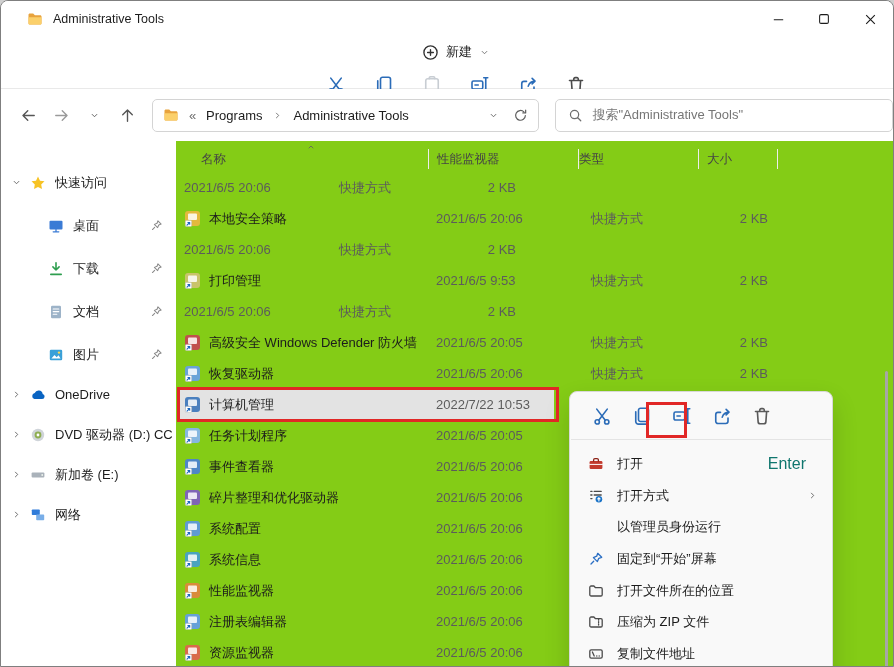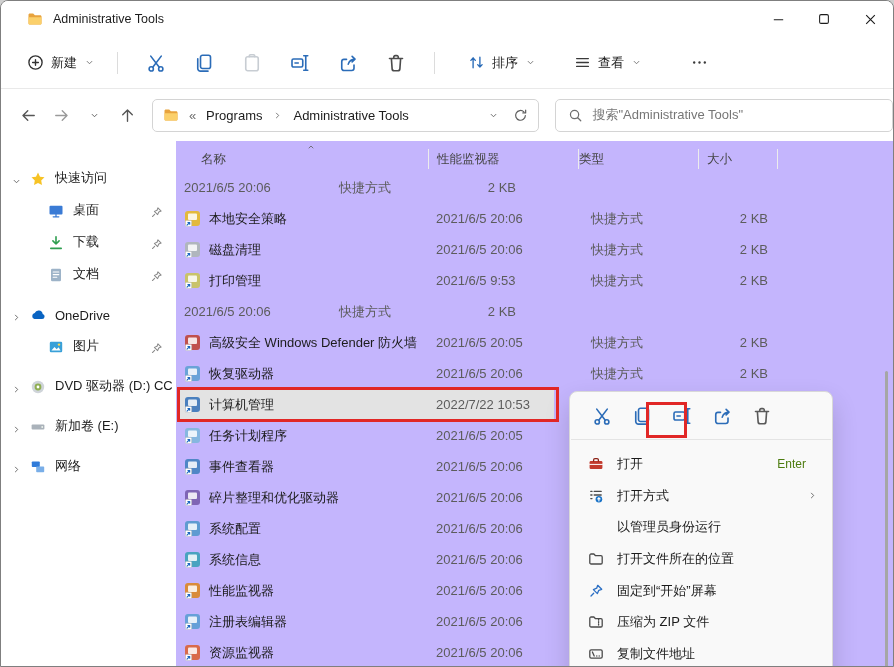--- a/index.html
+++ b/index.html
@@ -11,52 +11,52 @@
 
   
   .titlebar{position:absolute;top:0;left:0;right:0;height:36px;display:flex;align-items:center;background:#fff;}
   .titlebar .ticon{margin-left:26px}
   .titlebar .ttext{margin-left:10px;font-size:12.5px}
   .wctrls{position:absolute;right:0;top:0;height:36px;display:flex}
   .wc{width:46px;height:36px;display:flex;align-items:center;justify-content:center;color:#1c1c1c}
 
   
   .toolbar{position:absolute;top:36px;left:0;right:0;height:52px;display:flex;align-items:center;
-           padding-left:18px;box-sizing:border-box;border-bottom:1px solid #e9e9e9;background:#fff;}
+           padding-left:18px;box-sizing:border-box;border-bottom:1px solid #e9e9e9;background:#fff;flex-direction:column;}
   .new-btn{display:flex;align-items:center;gap:7px;font-size:13px;padding:6px 8px;border-radius:4px}
   .tdiv{width:1px;height:22px;background:#dcdcdc;margin:0 14px}
   .tool-ic{width:48px;height:36px;display:flex;align-items:center;justify-content:center;border-radius:4px}
   .tool-lbl{display:flex;align-items:center;gap:7px;font-size:13px;margin:12px 13px;padding:6px 6px;border-radius:4px}
   .chev-sm{color:#6e6e6e}
 
   
   .navbar{position:absolute;top:88px;left:0;right:0;height:52px;display:flex;align-items:center;background:#fff;}
   .nav-ic{width:30px;height:30px;display:flex;align-items:center;justify-content:center;color:#565656;margin-left:3px}
   .nav-ic.first{margin-left:13px}
   .nav-ic.dim{color:#9a9a9a}
   .addr{margin-left:9px;width:388px;height:33px;border:1px solid #d4d4d4;border-radius:5px;background:#fff;
         display:flex;align-items:center;gap:8px;padding:0 10px;box-sizing:border-box;font-size:13px;}
   .addr .crumb-sep{color:#6e6e6e;margin:0 2px}
   .addr .tail{margin-left:auto;display:flex;align-items:center;gap:14px;color:#5f5f5f}
   .search{margin-left:16px;width:338px;height:33px;border:1px solid #d4d4d4;border-radius:5px;background:#fff;
           display:flex;align-items:center;gap:9px;padding:0 12px;box-sizing:border-box;font-size:13px;color:#767676;}
 
   
   .sidebar{position:absolute;top:140px;left:0;width:175px;bottom:0;padding-top:14px;box-sizing:border-box;background:#fff;overflow:hidden}
-  .side-item{height:31px;display:flex;align-items:flex-end;font-size:13px;margin:1px 3px 0 2px;border-radius:4px;position:relative;white-space:nowrap}
+  .side-item{height:31px;display:flex;align-items:center;font-size:13px;margin:12px 3px 0 2px;border-radius:4px;position:relative;white-space:nowrap}
   .side-item.gap{margin-top:9px}
   .side-item.sel{background:#e9e9e9}
   .side-chev{width:27px;display:flex;justify-content:center;color:#5f5f5f;flex:0 0 auto}
   .side-item .lbl{margin-left:9px;overflow:hidden}
   .side-item .pin{position:absolute;right:10px;color:#8a8a8a}
   .side-item.lvl1 .side-chev{visibility:hidden}
   .side-item.lvl1 .icn{margin-left:18px}
 
   
-  .main{position:absolute;top:140px;left:175px;right:0;bottom:0;background:#c4b5fd}
+  .main{position:absolute;top:140px;left:175px;right:0;bottom:0;background:#84cc16}
   .cols{position:absolute;top:5px;left:0;right:10px;height:26px;display:flex;font-size:12.5px;color:#454545;align-items:center}
   .c-name{width:252px;padding-left:25px;box-sizing:border-box}
   .c-date{width:150px;padding-left:8px;box-sizing:border-box;border-left:1px solid #ececec;height:20px;display:flex;align-items:center}
   .c-type{width:120px;box-sizing:border-box;border-left:1px solid #ececec;height:20px;display:flex;align-items:center}
   .c-size{width:80px;padding-left:8px;box-sizing:border-box;border-left:1px solid #ececec;border-right:1px solid #ececec;height:20px;display:flex;align-items:center}
   .sort-ind{position:absolute;left:130px;top:-4px;color:#5f5f5f}
   .rows{position:absolute;top:31px;left:0;right:10px}
   .frow{height:31px;display:flex;align-items:center;font-size:13px}
   .frow .cell-name{width:252px;display:flex;align-items:center;gap:8px;padding-left:8px;box-sizing:border-box;white-space:nowrap;overflow:hidden}
   .frow .cell-date{width:150px;padding-left:8px;box-sizing:border-box;color:#5c5c5c}
@@ -74,21 +74,21 @@
   
   .ctx{position:absolute;left:568px;top:390px;width:264px;height:310px;background:#f9f9f9;
        border:1px solid #d8d8d8;border-radius:8px;box-shadow:0 12px 26px rgba(0,0,0,.16);z-index:20;box-sizing:border-box}
   .ctx-quick{height:47px;display:flex;align-items:center;padding:0 12px;gap:0}
   .qa{width:40px;height:36px;display:flex;align-items:center;justify-content:center;border-radius:4px}
   .ctx-sep{height:1px;background:#e4e4e4;margin:0 1px}
   .ctx-items{padding-top:8px}
   .ctx-item{height:31.7px;display:flex;align-items:center;padding:0 12px 0 14px;font-size:13px}
   .ctx-item .islot{width:24px;display:flex;justify-content:center;flex:0 0 auto}
   .ctx-item .mlabel{margin-left:9px;white-space:nowrap}
-  .ctx-item .right{margin-left:auto;color:#4d7c0f;font-size:12px;padding-right:14px}
+  .ctx-item .right{margin-left:auto;color:#0f766e;font-size:16px;padding-right:14px}
   .ctx-item .subchev{margin-left:auto;color:#5f5f5f;padding-right:2px}
   #anno-rename{left:76px;top:10px;width:41px;height:36px;position:absolute;border:3px solid #e12726;box-sizing:border-box;pointer-events:none}
 </style>
 </head>
 <body>
 
 <div id="win">
 
   <div class="titlebar">
     <span class="ic ticon">
@@ -345,48 +345,48 @@
             <path stroke="#fff" stroke-width="1.1" d="M5.2 5h5.6M5.2 7.6h5.6M5.2 10.2h3.6"></path>
           </svg>
         </span>
         <span class="lbl">文档</span>
         <span class="ic pin">
           <svg width="13" height="13" viewBox="0 0 16 16" fill="none" stroke="currentColor" stroke-width="1.3" stroke-linecap="round" stroke-linejoin="round">
             <path stroke="#8a8a8a" d="M9.7 2.3l4 4-2.9 1-1.4 3.3-4-4 3.3-1.4zM5.7 10.3L3 13"></path>
           </svg>
         </span>
       </div>
-      <div class="side-item gap">
-        <span class="side-chev ic">
-          <svg width="11" height="11" viewBox="0 0 16 16" fill="none" stroke="currentColor" stroke-width="1.3" stroke-linecap="round" stroke-linejoin="round">
-            <path d="M6.4 4.6L9.8 8l-3.4 3.4"></path>
-          </svg>
-        </span>
-        <span class="ic icn">
-          <svg width="16" height="16" viewBox="0 0 16 16" fill="none" stroke="currentColor" stroke-width="1.3" stroke-linecap="round" stroke-linejoin="round">
-            <path stroke="none" fill="#0a64c2" d="M4.4 12h7.7a2.6 2.6 0 0 0 .6-5.1 4.2 4.2 0 0 0-8-.9 3.1 3.1 0 0 0-.3 6z"></path>
-          </svg>
-        </span>
-        <span class="lbl">OneDrive</span>
-      </div>
       <div class="side-item lvl1">
         <span class="side-chev ic"></span>
         <span class="ic icn">
           <svg width="16" height="16" viewBox="0 0 16 16" fill="none" stroke="currentColor" stroke-width="1.3" stroke-linecap="round" stroke-linejoin="round">
             <rect stroke="none" fill="#39a0d8" x="1.8" y="2.8" width="12.4" height="10.4" rx="1.2"></rect>
             <path stroke="none" fill="#fff" d="M3.4 11.6l3.1-3.7 2.2 2.4 1.8-2 2.1 3.3z"></path>
             <circle stroke="none" fill="#ffd84d" cx="11" cy="5.6" r="1.2"></circle>
           </svg>
         </span>
         <span class="lbl">图片</span>
         <span class="ic pin">
           <svg width="13" height="13" viewBox="0 0 16 16" fill="none" stroke="currentColor" stroke-width="1.3" stroke-linecap="round" stroke-linejoin="round">
             <path stroke="#8a8a8a" d="M9.7 2.3l4 4-2.9 1-1.4 3.3-4-4 3.3-1.4zM5.7 10.3L3 13"></path>
           </svg>
         </span>
+      </div>
+      <div class="side-item gap">
+        <span class="side-chev ic">
+          <svg width="11" height="11" viewBox="0 0 16 16" fill="none" stroke="currentColor" stroke-width="1.3" stroke-linecap="round" stroke-linejoin="round">
+            <path d="M6.4 4.6L9.8 8l-3.4 3.4"></path>
+          </svg>
+        </span>
+        <span class="ic icn">
+          <svg width="16" height="16" viewBox="0 0 16 16" fill="none" stroke="currentColor" stroke-width="1.3" stroke-linecap="round" stroke-linejoin="round">
+            <path stroke="none" fill="#0a64c2" d="M4.4 12h7.7a2.6 2.6 0 0 0 .6-5.1 4.2 4.2 0 0 0-8-.9 3.1 3.1 0 0 0-.3 6z"></path>
+          </svg>
+        </span>
+        <span class="lbl">OneDrive</span>
       </div>
       <div class="side-item gap">
         <span class="side-chev ic">
           <svg width="11" height="11" viewBox="0 0 16 16" fill="none" stroke="currentColor" stroke-width="1.3" stroke-linecap="round" stroke-linejoin="round">
             <path d="M6.4 4.6L9.8 8l-3.4 3.4"></path>
           </svg>
         </span>
         <span class="ic icn">
           <svg width="16" height="16" viewBox="0 0 16 16" fill="none" stroke="currentColor" stroke-width="1.3" stroke-linecap="round" stroke-linejoin="round">
             <circle stroke="none" fill="#cfd4d9" cx="8" cy="8" r="6.2"></circle>
@@ -454,31 +454,20 @@
                 <path d="M3 15.2l2.7-2.7M5.7 14.3v-1.8M3.9 12.5h1.8" stroke="#1a66c0" stroke-width="1.1" fill="none" stroke-linecap="round"></path>
               </svg>
             </span>
             <span>本地安全策略</span>
           </div>
           <div class="cell-date">2021/6/5 20:06</div>
           <div class="cell-type">快捷方式</div>
           <div class="cell-size">2 KB</div>
         </div>
         <div class="frow">
-          <div class="cell-name">
-            <span class="ic">
-              <svg width="17" height="17" viewBox="0 0 17 17">
-                <rect x="1" y="1" width="15" height="15" rx="3" fill="#b0b6bd"></rect>
-                <rect x="4" y="3.6" width="9" height="6.4" rx="1" fill="rgba(255,255,255,.85)"></rect>
-                <rect x="1.4" y="10.4" width="6.2" height="6.2" rx="1" fill="#fff" stroke="#b9b9b9" stroke-width=".5"></rect>
-                <path d="M3 15.2l2.7-2.7M5.7 14.3v-1.8M3.9 12.5h1.8" stroke="#1a66c0" stroke-width="1.1" fill="none" stroke-linecap="round"></path>
-              </svg>
-            </span>
-            <span>磁盘清理</span>
-          </div>
           <div class="cell-date">2021/6/5 20:06</div>
           <div class="cell-type">快捷方式</div>
           <div class="cell-size">2 KB</div>
         </div>
         <div class="frow">
           <div class="cell-name">
             <span class="ic">
               <svg width="17" height="17" viewBox="0 0 17 17">
                 <rect x="1" y="1" width="15" height="15" rx="3" fill="#c9c36a"></rect>
                 <rect x="4" y="3.6" width="9" height="6.4" rx="1" fill="rgba(255,255,255,.85)"></rect>
@@ -751,32 +740,32 @@
             </svg>
           </span>
         </div>
         <div class="ctx-item">
           <span class="islot ic"></span>
           <span class="mlabel">以管理员身份运行</span>
         </div>
         <div class="ctx-item">
           <span class="islot ic">
             <svg width="16" height="16" viewBox="0 0 16 16" fill="none" stroke="currentColor" stroke-width="1.3" stroke-linecap="round" stroke-linejoin="round">
-              <path stroke="#4a4a4a" d="M1.8 4.3c0-.7.6-1.3 1.3-1.3h2.8l1.6 1.7h5.4c.7 0 1.3.6 1.3 1.3v5.7c0 .7-.6 1.3-1.3 1.3H3.1c-.7 0-1.3-.6-1.3-1.3z"></path>
-            </svg>
-          </span>
-          <span class="mlabel">打开文件所在的位置</span>
+              <path stroke="#2b6fc4" d="M9.7 2.3l4 4-2.9 1-1.4 3.3-4-4 3.3-1.4zM5.7 10.3L3 13"></path>
+            </svg>
+          </span>
+          <span class="mlabel">固定到“开始”屏幕</span>
         </div>
         <div class="ctx-item">
           <span class="islot ic">
             <svg width="16" height="16" viewBox="0 0 16 16" fill="none" stroke="currentColor" stroke-width="1.3" stroke-linecap="round" stroke-linejoin="round">
-              <path stroke="#2b6fc4" d="M9.7 2.3l4 4-2.9 1-1.4 3.3-4-4 3.3-1.4zM5.7 10.3L3 13"></path>
-            </svg>
-          </span>
-          <span class="mlabel">固定到“开始”屏幕</span>
+              <path stroke="#4a4a4a" d="M1.8 4.3c0-.7.6-1.3 1.3-1.3h2.8l1.6 1.7h5.4c.7 0 1.3.6 1.3 1.3v5.7c0 .7-.6 1.3-1.3 1.3H3.1c-.7 0-1.3-.6-1.3-1.3z"></path>
+            </svg>
+          </span>
+          <span class="mlabel">打开文件所在的位置</span>
         </div>
         <div class="ctx-item">
           <span class="islot ic">
             <svg width="16" height="16" viewBox="0 0 16 16" fill="none" stroke="currentColor" stroke-width="1.3" stroke-linecap="round" stroke-linejoin="round">
               <path stroke="#4a4a4a" d="M1.8 4.3c0-.7.6-1.3 1.3-1.3h2.8l1.6 1.7h5.4c.7 0 1.3.6 1.3 1.3v5.7c0 .7-.6 1.3-1.3 1.3H3.1c-.7 0-1.3-.6-1.3-1.3z"></path>
               <path stroke="#4a4a4a" d="M10.6 5.2v1M10.6 7.6v1M10.6 10v1"></path>
             </svg>
           </span>
           <span class="mlabel">压缩为 ZIP 文件</span>
         </div>

